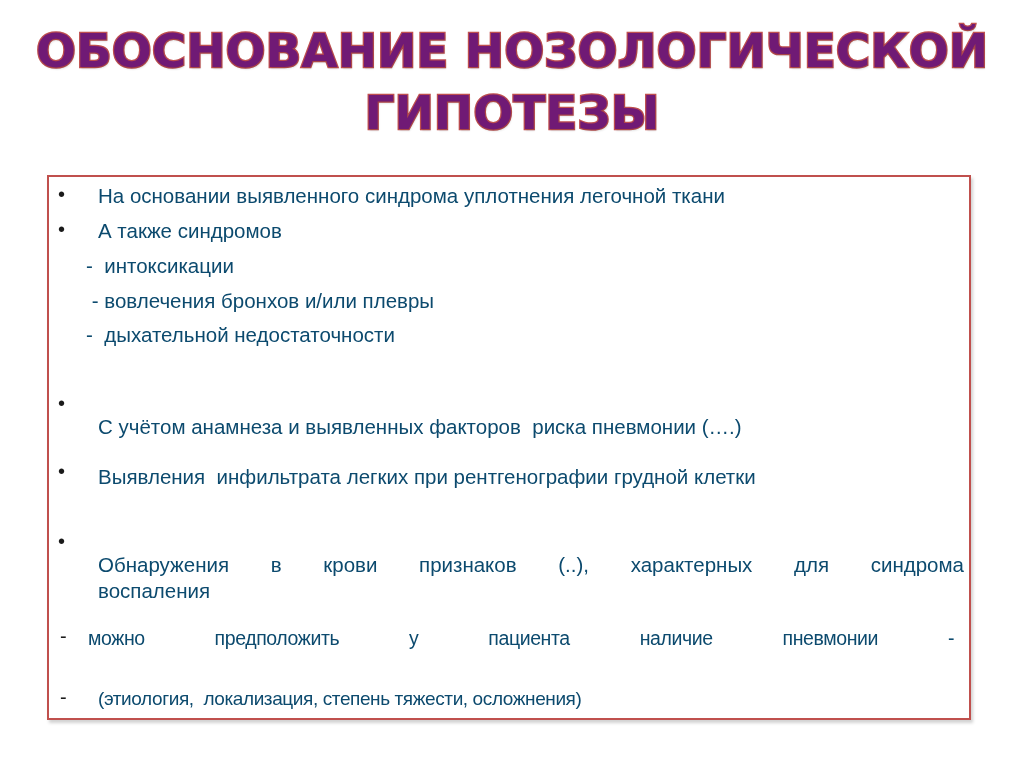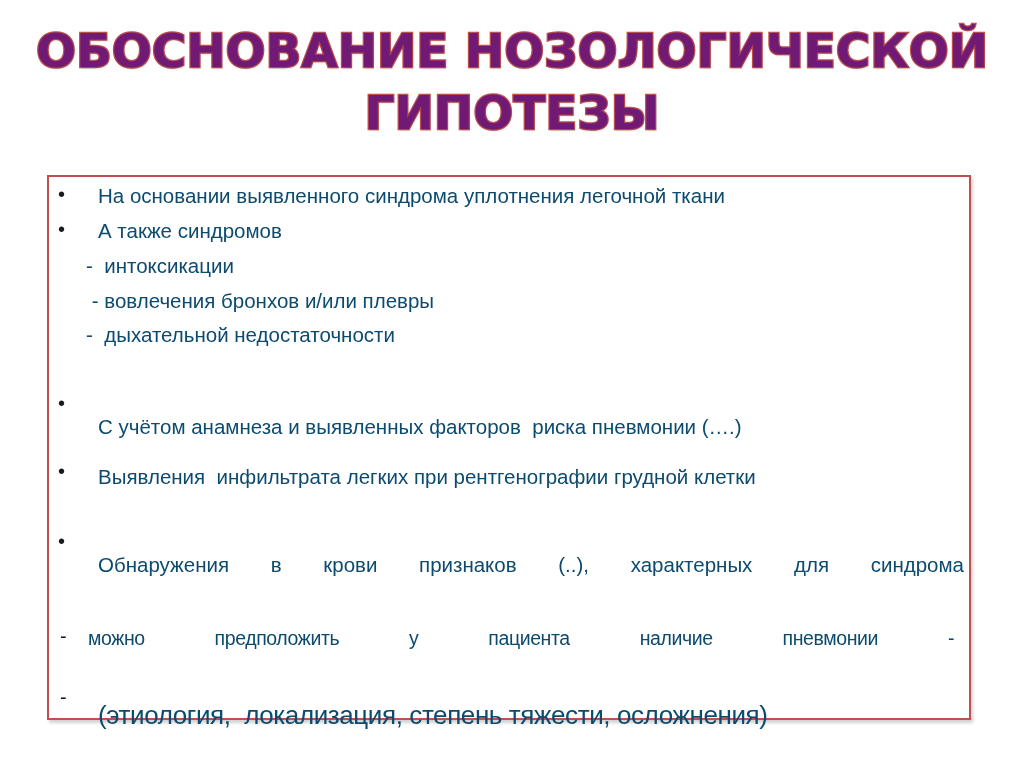--- a/index.html
+++ b/index.html
@@ -50,21 +50,22 @@
 
 <span class="mark" style="left:58px; top:392px;">•</span>
 <div class="row" style="left:98px; top:396px; white-space:pre;margin-top:18px;">С учётом анамнеза и выявленных факторов  риска пневмонии (….)</div>
 
 <span class="mark" style="left:58px; top:460px;">•</span>
 <div class="row" style="left:98px; top:464px; white-space:pre;">Выявления  инфильтрата легких при рентгенографии грудной клетки</div>
 
 <span class="mark" style="left:58px; top:530px;">•</span>
 <div class="row" style="left:98px; top:530px; width:866px; white-space:normal;">
   <span style="display:block; text-align:justify; text-align-last:justify; white-space:pre;margin-top:22px;">Обнаружения  в  крови  признаков  (..),  характерных  для  синдрома</span>
+  <span style="display:block;">воспаления</span>
 </div>
 
 <span class="mark" style="left:60px; top:625px;">-</span>
 <div class="row" style="left:88px; top:625px; width:866px; white-space:normal; font-family:'Liberation Sans', sans-serif; font-size:19.5px; letter-spacing:-0.4px;">
   <span style="display:block; text-align:justify; text-align-last:justify;">можно  предположить  у  пациента  наличие  пневмонии  -</span>
 </div>
 
 <span class="mark" style="left:60px; top:686px;">-</span>
-<div class="row" style="left:98px; top:686px; white-space:pre; font-size:26px; letter-spacing:-0.4px;margin-top:16px;">(этиология,  локализация, степень тяжести, осложнения)</div>
+<div class="row" style="left:98px; top:686px; white-space:pre; font-size:19px; letter-spacing:-0.4px;">(этиология,  локализация, степень тяжести, осложнения)</div>
 
 </body></html>

